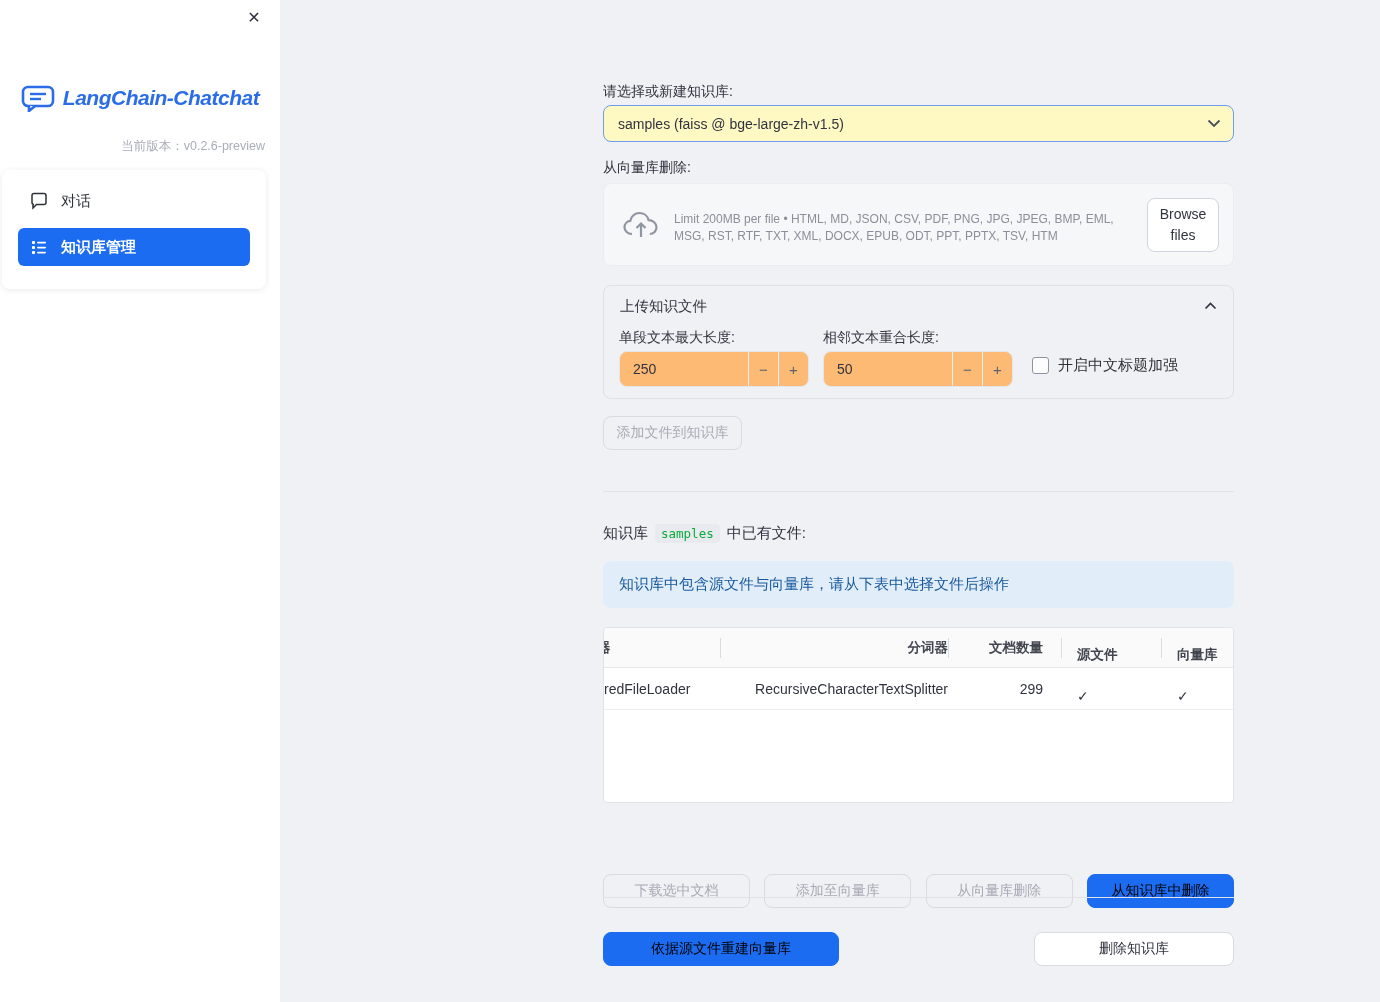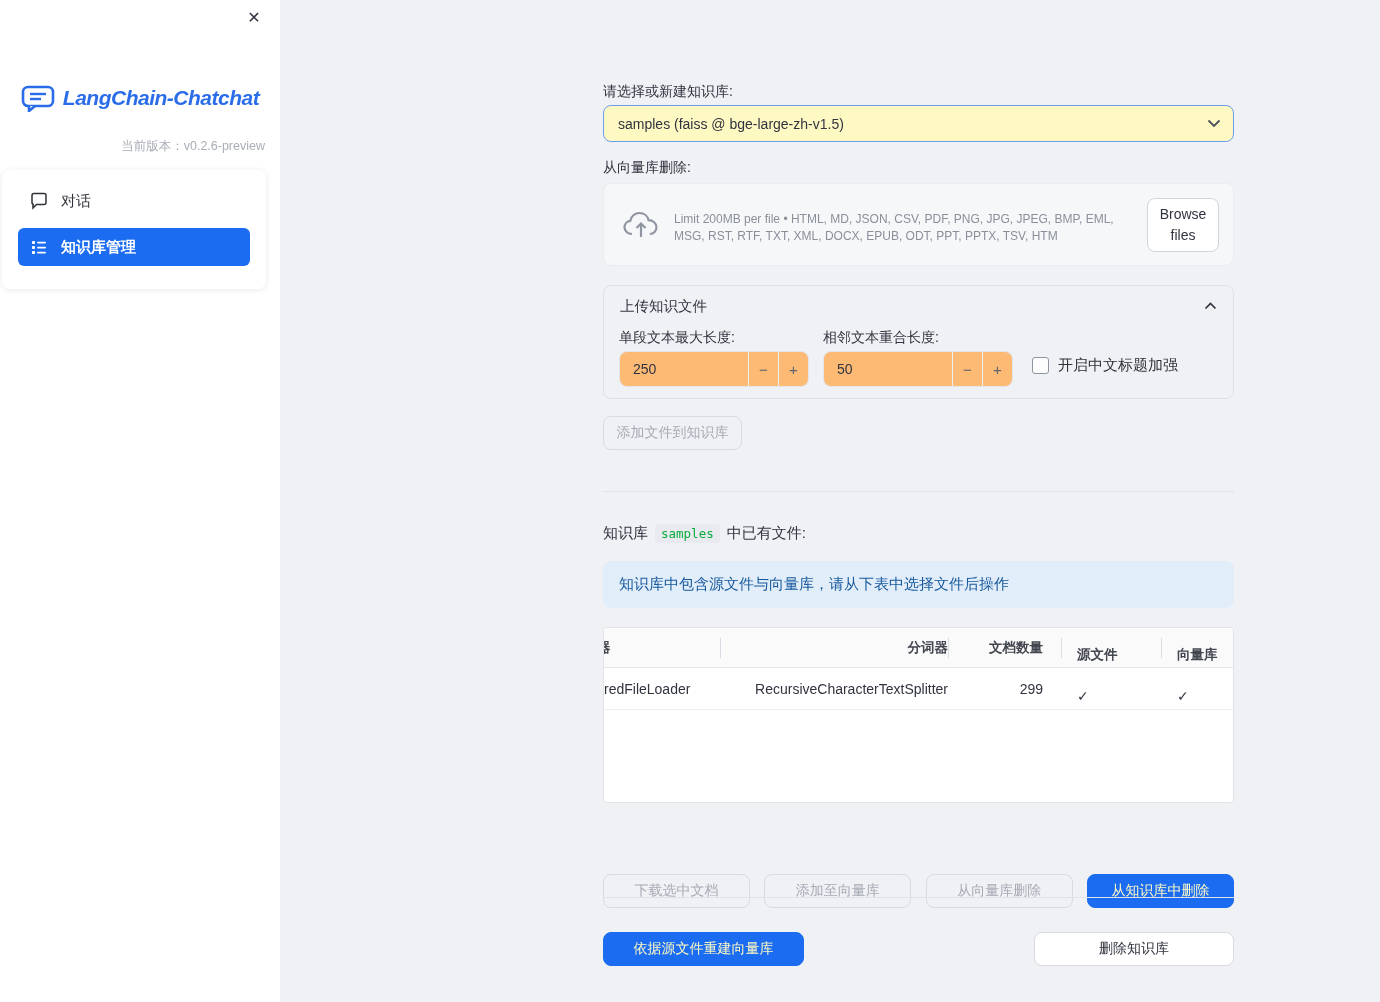--- a/index.html
+++ b/index.html
@@ -38,21 +38,21 @@
   .exp-field-label { position:absolute; font-size:14px; color:#31333f; top:43px; }
   .num-input { position:absolute; top:65px; height:36px; background:#fdba74; border:1px solid #e3e5ea; border-radius:8px; display:flex; align-items:stretch; overflow:hidden; }
   .num-value { flex:1; display:flex; align-items:center; padding-left:13px; font-size:14px; color:#31333f; }
   .step-btn { width:30px; background:none; border:none; border-left:1px solid #eceef2; font-size:15px; color:#5c6270; cursor:pointer; font-family:"Liberation Sans", sans-serif; }
   .checkbox-row { position:absolute; left:428px; top:70px; display:flex; align-items:center; gap:9px; cursor:pointer; }
   .checkbox { width:17px; height:17px; border:1.6px solid #8f95a0; border-radius:3px; background:#fdfdfd; }
   .checkbox-label { font-size:15px; color:#2e3138; }
 
   .btn { font-family:"Liberation Sans", sans-serif; font-size:14px; border-radius:8px; height:34px; cursor:pointer; }
   .btn-disabled { background:transparent; border:1px solid #d9dbe1; color:#a7abb5; cursor:default; }
-  .btn-primary { background:#1b6cf0; border:1px solid #1b6cf0; color:#fef9c3; }
+  .btn-primary { background:#1b6cf0; border:1px solid #1b6cf0; color:#000000; }
   .btn-secondary { background:#ffffff; border:1px solid #d9dbe1; color:#31333f; }
 
   .add-files { top:416px; width:139px; }
   .divider { height:1px; background:#e0e2e7; }
   .div1 { top:491px; } .div2 { top:897px; }
 
   .existing-line { top:524px; display:flex; align-items:center; font-size:15px; color:#31333f; }
   .inline-code { font-family:"DejaVu Sans Mono", monospace; font-size:12.5px; color:#09ab3b; background:#e8eaef; border-radius:4px; padding:2px 6px; margin:0 7px; }
 
   .info-box { top:561px; height:47px; background:#e2edfa; border-radius:8px; display:flex; align-items:center; padding-left:16px; font-size:15px; color:#17599c; }
@@ -63,21 +63,21 @@
   .cell-pad { padding-left:18px;text-align:right; }
   .cell-pad16 { padding-left:16px;margin-top:14px; }
   .cell-right { text-align:right; padding-right:18px; }
   .clip { overflow:hidden; white-space:nowrap; }
   .clip > span { display:inline-block; margin-left:-7px; }
   .vsep { position:absolute; top:10px; width:1px; height:20px; background:#d9dce2; }
 
   .actions { top:874px; display:flex; justify-content:space-between; }
   .actions .btn { width:147px; }
 
-  .rebuild-btn { top:932px; width:201px; }
+  .rebuild-btn { top:932px; width:236px; }
   .deletekb-btn { top:932px; left:1034px; width:200px; }
 
   svg { display:block; }
 </style>
 </head>
 <body>
 
 <div class="canvas">
 
   <aside class="sidebar">

